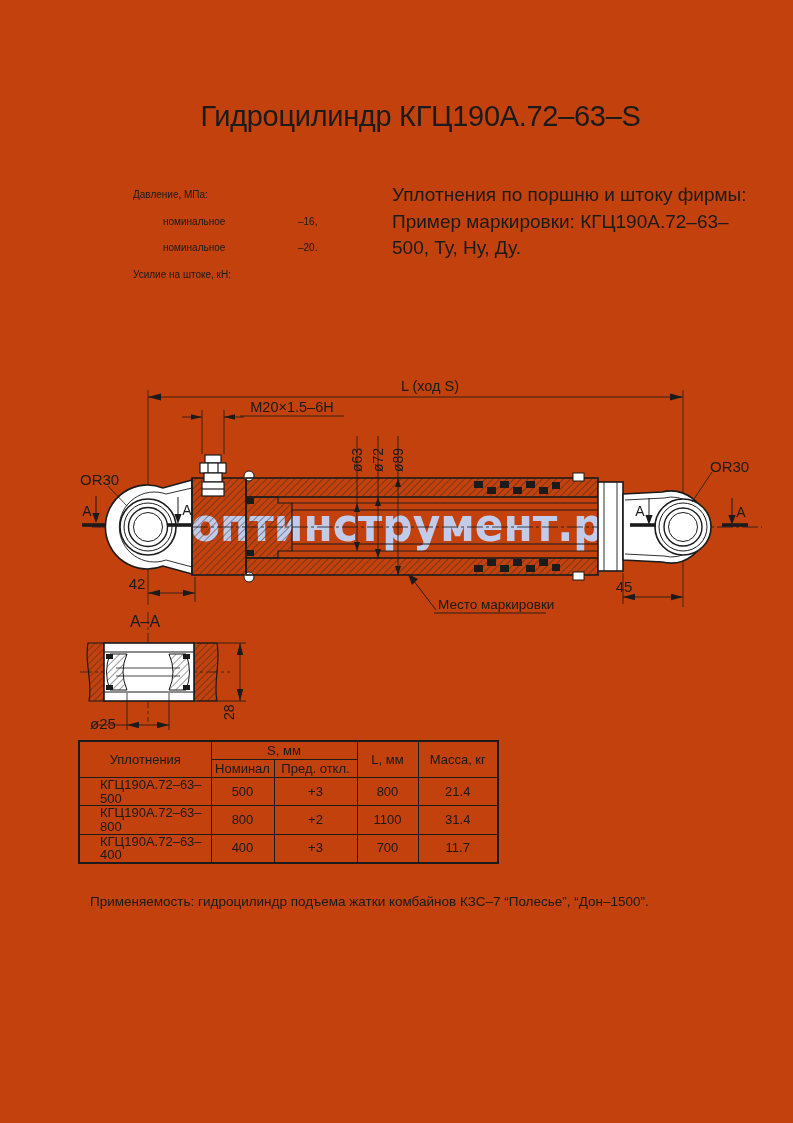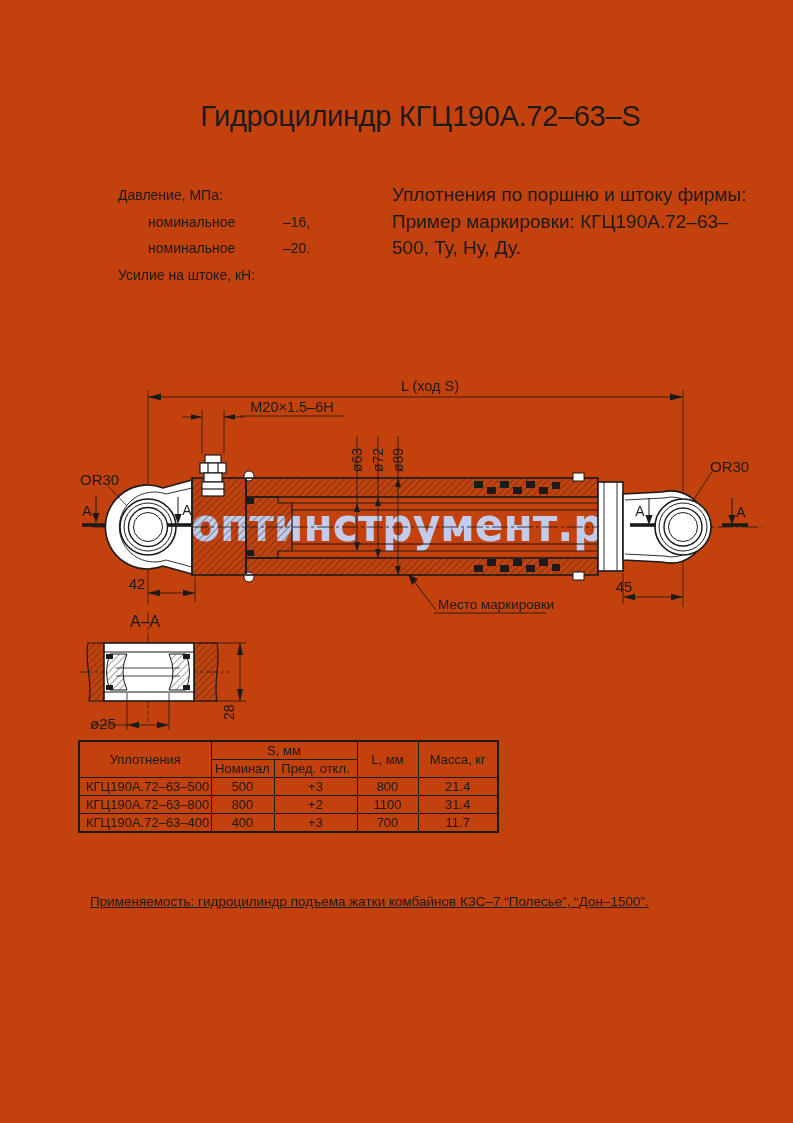--- a/index.html
+++ b/index.html
@@ -1,32 +1,32 @@
 <!DOCTYPE html>
 <html><head>
 <meta charset="utf-8">
 <style>
   html,body{margin:0;padding:0;background:#fff;}
   .page{position:relative;width:793px;height:1123px;background:#c2410c;overflow:hidden;
         font-family:"Liberation Sans","DejaVu Sans",sans-serif;color:#1b1b1b;}
   .title{position:absolute;top:100px;left:48px;right:0;text-align:center;
          font-size:29px;letter-spacing:-0.3px;white-space:nowrap;}
-  .spec-left{position:absolute;left:118px;top:182px;width:270px;font-size:14px;line-height:26.5px;}
+  .spec-left{position:absolute;left:133px;top:182px;width:270px;font-size:10px;line-height:26.5px;}
   .spec-line{display:flex;}
   .spec-line .lbl{width:135px;margin-left:30px;}
   .spec-right{position:absolute;left:392px;top:182px;width:360px;font-size:19px;line-height:26.5px;}
   .watermark{position:absolute;left:191px;top:498px;width:420px;font-size:46px;font-weight:bold;
              color:#c2cbe9;letter-spacing:0px;white-space:nowrap;z-index:1;
              font-family:"DejaVu Sans","Liberation Sans",sans-serif;transform:scaleX(0.92);transform-origin:left;}
   .drawing{position:absolute;left:0;top:370px;z-index:2;}
   .dtable{position:absolute;left:78px;top:740px;z-index:3;border-collapse:collapse;table-layout:fixed;
           border:2px solid #1b1b1b;}
   .dtable td{border:1.5px solid #1b1b1b;font-size:13px;text-align:center;padding:0;height:17px;line-height:1.05;}
-  .dtable td.des{text-align:left;padding-left:6px;}
-  .apply-note{position:absolute;left:90px;top:894px;font-size:13.5px;white-space:nowrap;text-decoration:underline;}
+  .dtable td.des{text-align:left;padding-left:20px;}
+  .apply-note{position:absolute;left:90px;top:894px;font-size:13.5px;white-space:nowrap;}
   svg text{fill:#1b1b1b;font-family:"Liberation Sans","DejaVu Sans",sans-serif;}
 </style>
 </head>
 <body>
 
 <div class="page">
 
   <div class="title">Гидроцилиндр КГЦ190А.72–63–S</div>
 
   <div class="spec-left">

